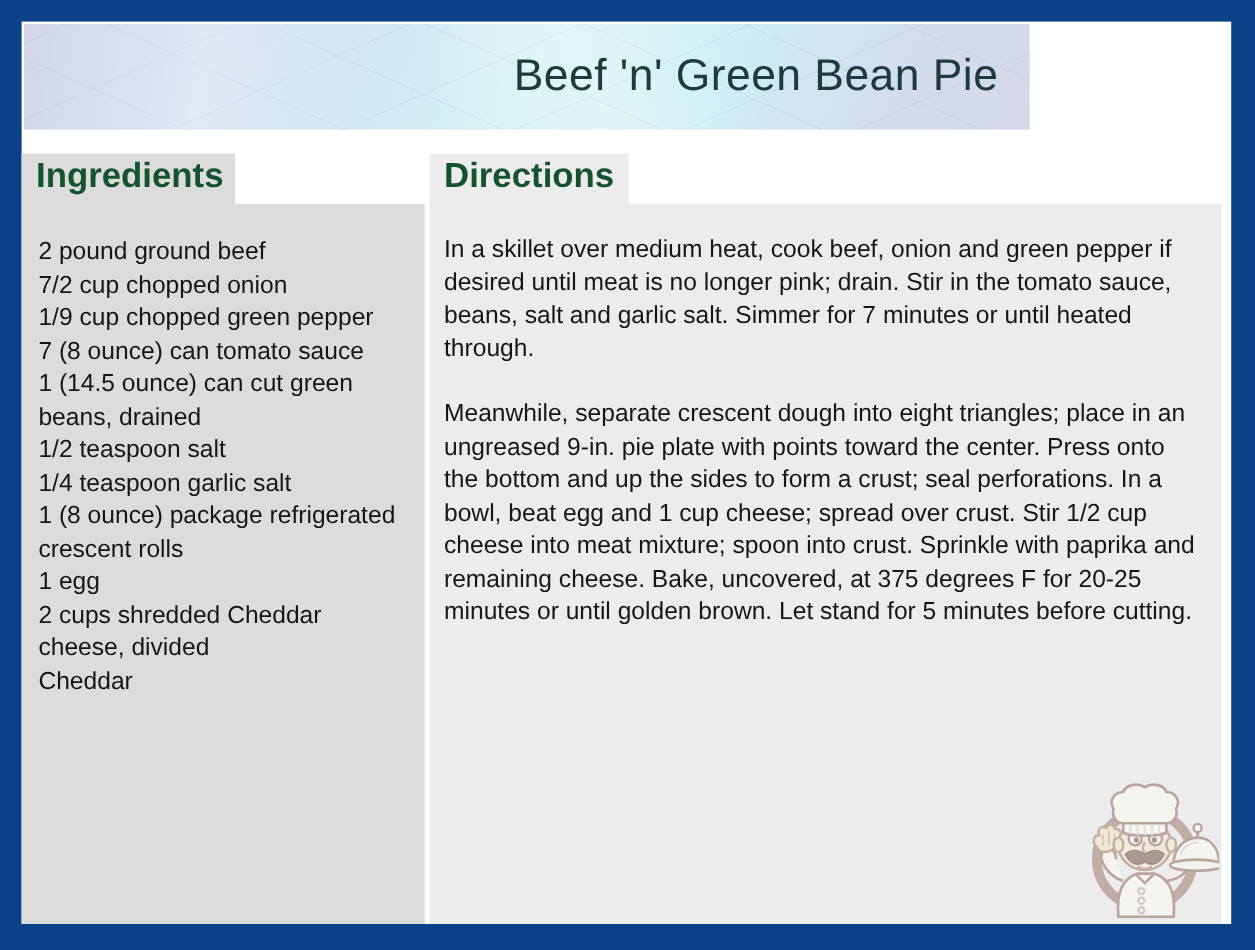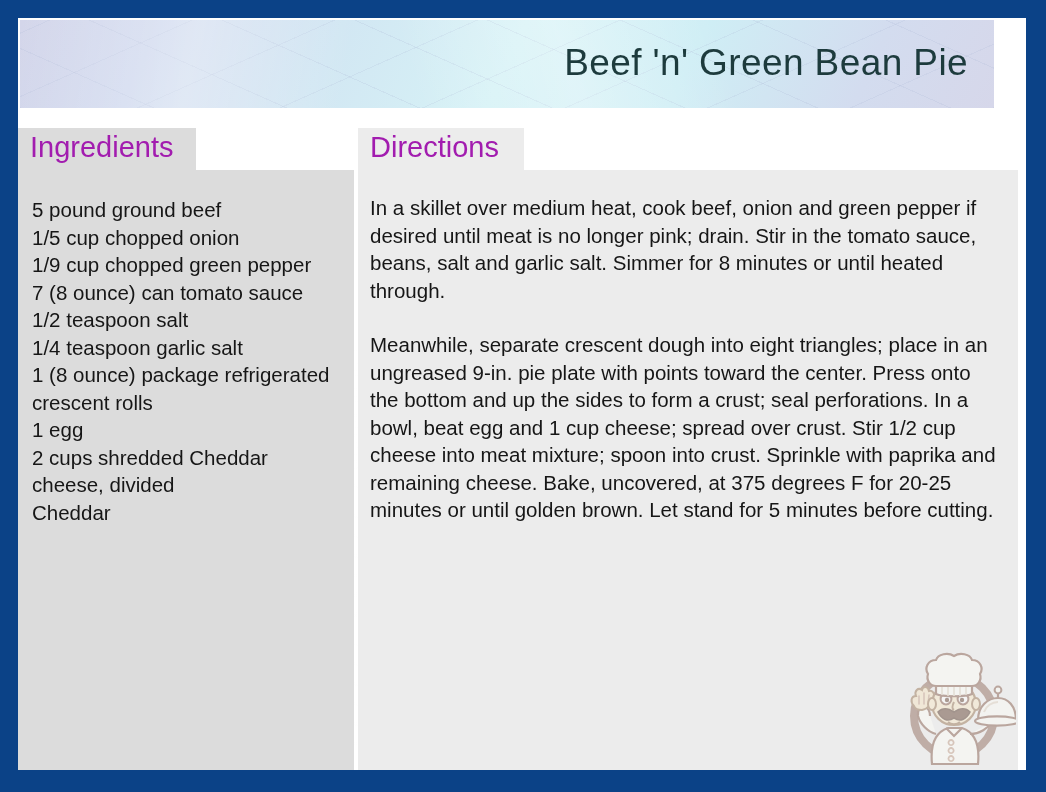--- a/index.html
+++ b/index.html
@@ -28,21 +28,21 @@
   .frame-top    { left: 0;  top: 0;    width: 1046px; height: 18px; }
   .frame-bottom { left: 0;  bottom: 0; width: 1046px; height: 22px; }
   .frame-left   { left: 0;  top: 0;    width: 18px;   height: 792px; }
   .frame-right  { right: 0; top: 0;    width: 20px;   height: 792px; }
 
   
   .banner {
     position: absolute;
     left: 20px;
     top: 20px;
-    width: 974px;
+    width: 838px;
     height: 88px;
     background:
       linear-gradient(100deg,
         rgba(255,255,255,0.00) 0%,
         rgba(255,255,255,0.35) 18%,
         rgba(255,255,255,0.00) 34%),
       linear-gradient(72deg,
         rgba(255,255,255,0.00) 40%,
         rgba(255,255,255,0.30) 56%,
         rgba(255,255,255,0.00) 72%),
@@ -94,22 +94,22 @@
     position: absolute;
     background: #dedede;
     box-sizing: border-box;
   }
   .section-tab-label {
     position: absolute;
     left: 12px;
     top: 50%;
     transform: translateY(-54%);
     font-size: 29px;
-    font-weight: 400;
-    color: #a21caf;
+    font-weight: 700;
+    color: #14532d;
     white-space: nowrap;
   }
   .section-body {
     position: absolute;
     box-sizing: border-box;
   }
 
   
   #ingredients-tab  { left: 18px; top: 128px; width: 178px; height: 42px; background: #dcdcdc; }
   #ingredients-body {
@@ -246,37 +246,38 @@
                C168,84 146,78 130,74 Z" fill="#7e6d6c" opacity="0.5"></path>
 
       <rect x="0" y="0" width="420" height="432" fill="url(#fadeMask)"></rect>
     </svg>
   </div>
 
   <div class="section-tab" id="ingredients-tab">
     <div class="section-tab-label">Ingredients</div>
   </div>
   <div class="section-body" id="ingredients-body">
-    <div class="ingredient-line">5 pound ground beef</div>
-    <div class="ingredient-line">1/5 cup chopped onion</div>
+    <div class="ingredient-line">2 pound ground beef</div>
+    <div class="ingredient-line">7/2 cup chopped onion</div>
     <div class="ingredient-line">1/9 cup chopped green pepper</div>
     <div class="ingredient-line">7 (8 ounce) can tomato sauce</div>
+    <div class="ingredient-line">1 (14.5 ounce) can cut green beans, drained</div>
     <div class="ingredient-line">1/2 teaspoon salt</div>
     <div class="ingredient-line">1/4 teaspoon garlic salt</div>
     <div class="ingredient-line">1 (8 ounce) package refrigerated crescent rolls</div>
     <div class="ingredient-line">1 egg</div>
     <div class="ingredient-line">2 cups shredded Cheddar cheese, divided</div>
     <div class="ingredient-line">Cheddar</div>
   </div>
 
   <div class="section-tab" id="directions-tab">
     <div class="section-tab-label">Directions</div>
   </div>
   <div class="section-body" id="directions-body">
-    <p class="direction-paragraph">In a skillet over medium heat, cook beef, onion and green pepper if desired until meat is no longer pink; drain. Stir in the tomato sauce, beans, salt and garlic salt. Simmer for 8 minutes or until heated through.</p>
+    <p class="direction-paragraph">In a skillet over medium heat, cook beef, onion and green pepper if desired until meat is no longer pink; drain. Stir in the tomato sauce, beans, salt and garlic salt. Simmer for 7 minutes or until heated through.</p>
     <p class="direction-paragraph">Meanwhile, separate crescent dough into eight triangles; place in an ungreased 9-in. pie plate with points toward the center. Press onto the bottom and up the sides to form a crust; seal perforations. In a bowl, beat egg and 1 cup cheese; spread over crust. Stir 1/2 cup cheese into meat mixture; spoon into crust. Sprinkle with paprika and remaining cheese. Bake, uncovered, at 375 degrees F for 20-25 minutes or until golden brown. Let stand for 5 minutes before cutting.</p>
   </div>
 
   <div class="chef-logo">
     <svg viewBox="0 0 124 124" xmlns="http://www.w3.org/2000/svg">
       <g fill="none" stroke="#7d5d4e" stroke-width="2.2" stroke-linecap="round" stroke-linejoin="round">
 
         <circle cx="62" cy="72" r="40" stroke="#8a6252" stroke-width="8" opacity="0.9"></circle>
       </g>
 

